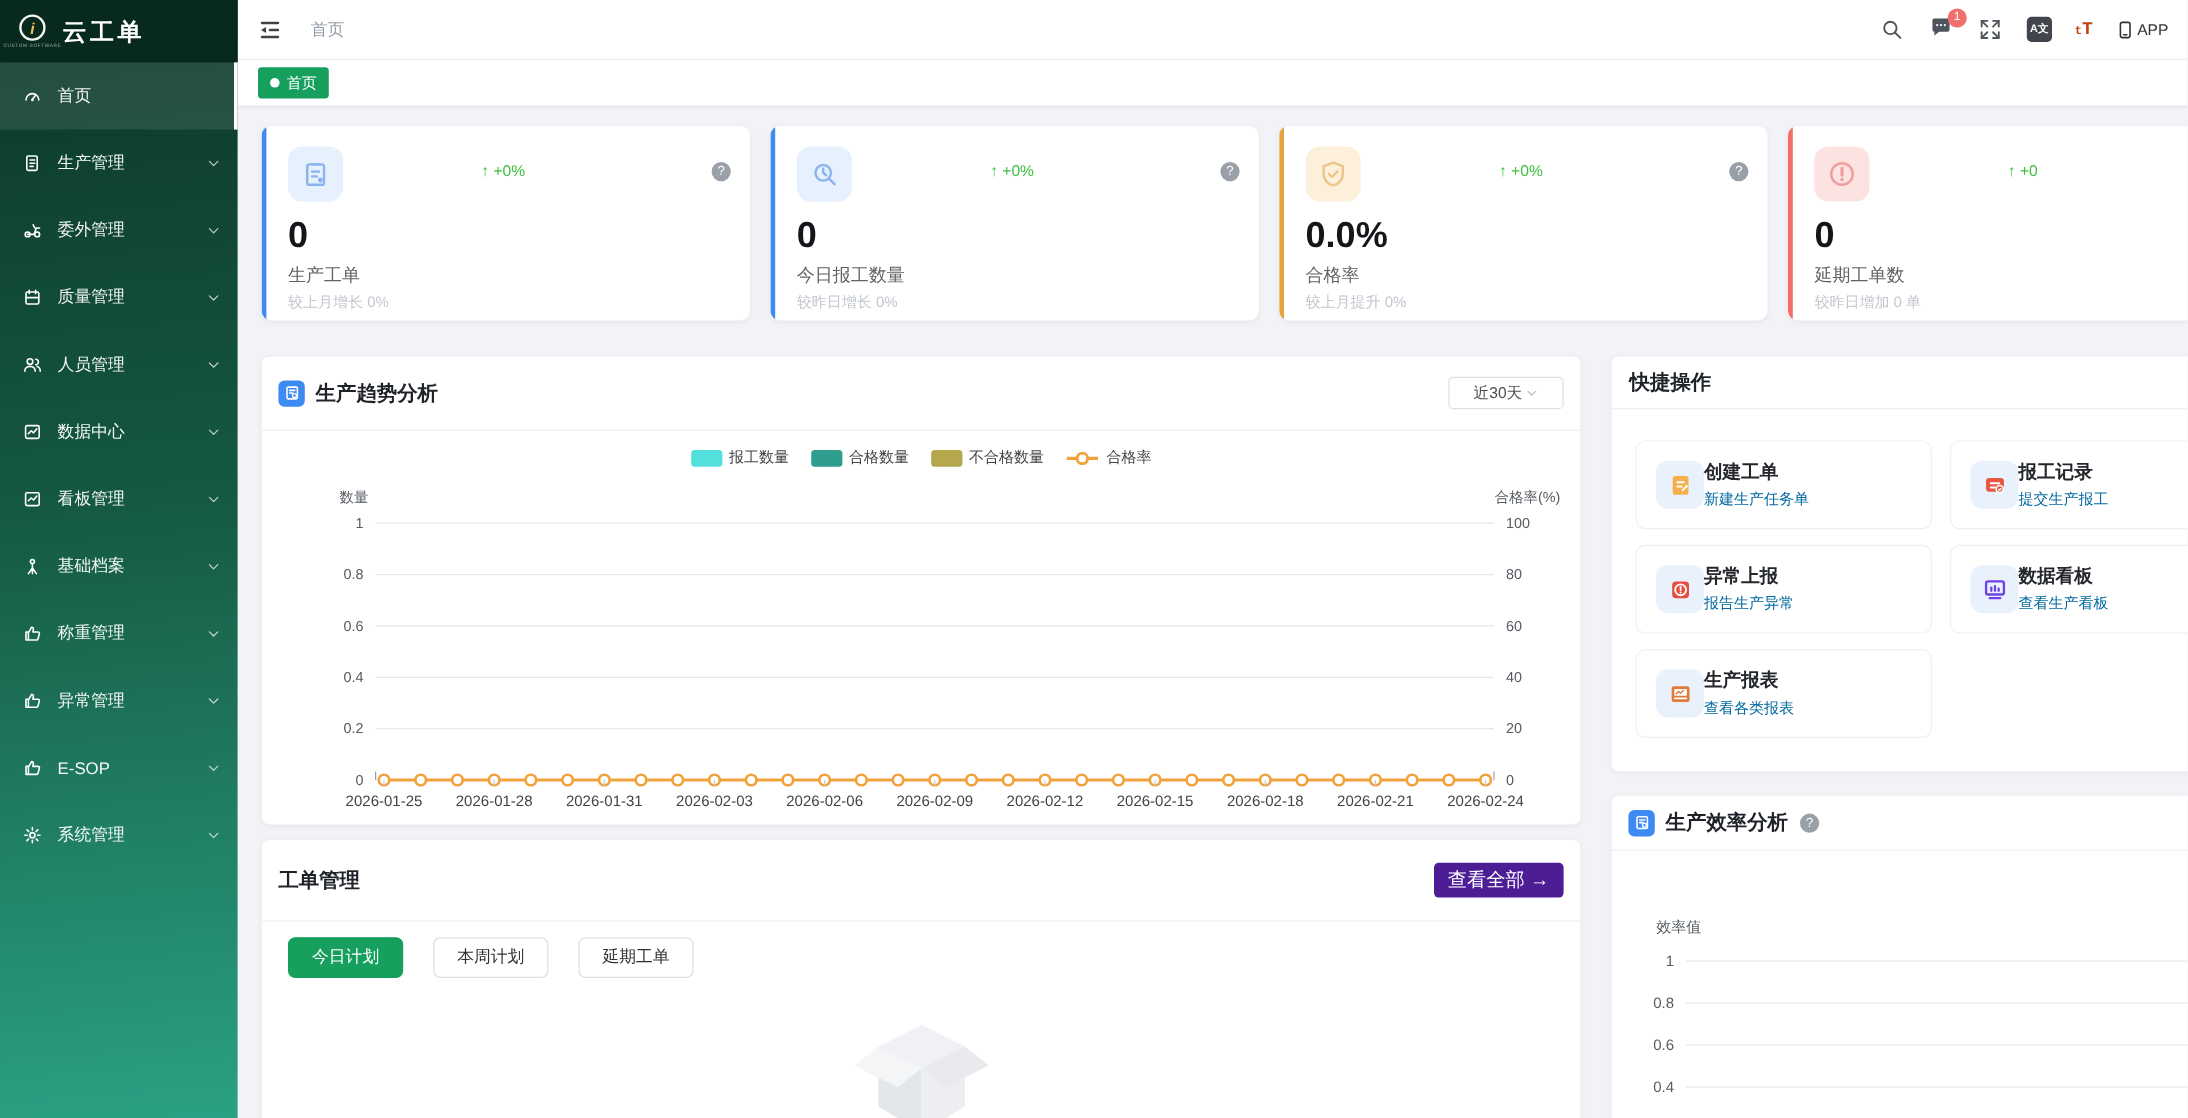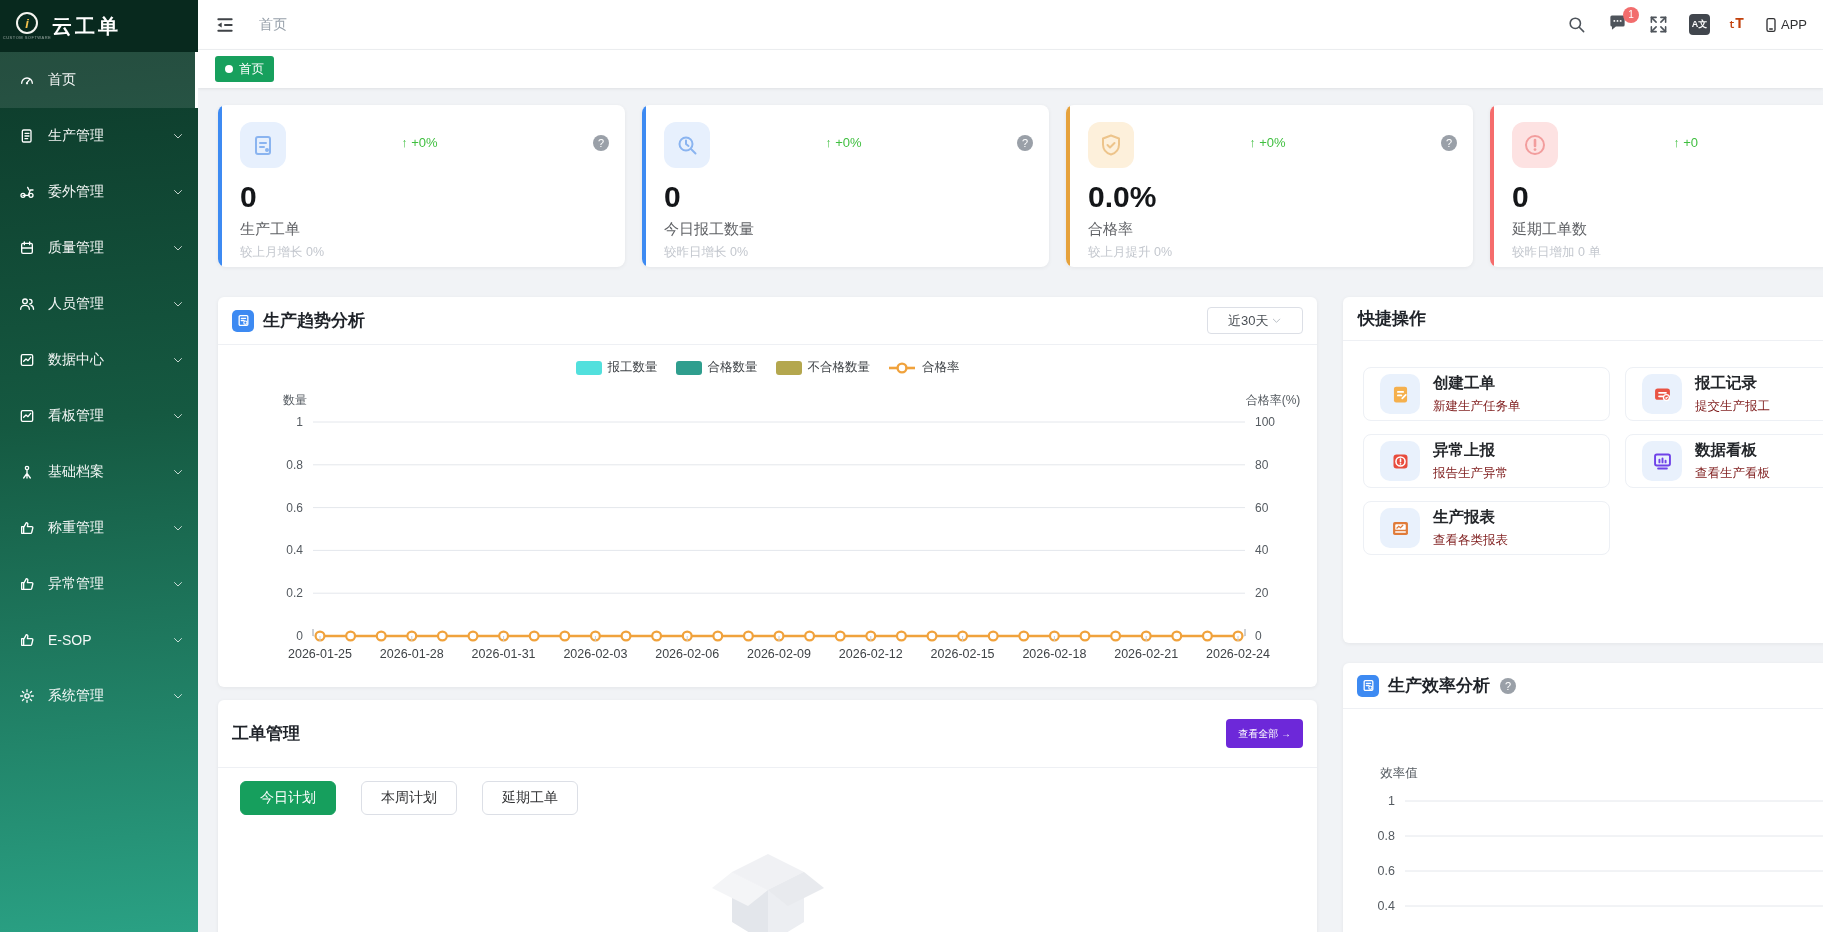--- a/index.html
+++ b/index.html
@@ -70,54 +70,54 @@
   .stat-icon { width:46px; height:46px; border-radius:12px; display:flex; align-items:center; justify-content:center; }
   .stat-icon svg { width:24px; height:24px; }
   .stat-trend { position:absolute; left:45%; top:30px; font-size:13px; color:#3fbf3f; }
   .stat-help { position:absolute; right:16px; top:30px; }
   .stat-value { margin-top:12px; font-size:30px; font-weight:bold; color:#141619; }
   .stat-label { margin-top:6px; font-size:15px; color:#606266; }
   .stat-sub { margin-top:5px; font-size:12.5px; color:#c3c7ce; }
 
   
   .trend-panel { left:218px; top:297px; width:1099px; height:390px; }
-  .trend-panel .panel-head { height:48px; }
+  .trend-panel .panel-head { height:62px; }
   .range-select { margin-left:auto; width:96px; height:27px; border:1px solid #dcdfe6; border-radius:4px;
     display:flex; align-items:center; padding:0 20px; font-size:13px; color:#4a4f55; cursor:pointer; }
   .range-select .chev { margin-left:auto; color:#b4b9c0; }
   .range-select .chev svg { width:11px; height:11px; display:block; }
   .legend-row { display:flex; justify-content:center; align-items:center; gap:18px; margin-top:14px; }
   .legend-item { display:flex; align-items:center; gap:6px; font-size:12.5px; color:#3f4347; cursor:pointer; }
   .legend-swatch { width:26px; height:14px; border-radius:3px; }
   .legend-line { width:28px; height:14px; }
 
   
   .orders-panel { left:218px; top:700px; width:1099px; height:360px; }
   .orders-head { height:68px; display:flex; align-items:center; padding:0 14px; border-bottom:1px solid #eef0f4; }
-  .view-all-btn { margin-left:auto; background:#6d28d9; border:none; color:#fff; font-size:10px;
+  .view-all-btn { margin-left:auto; background:#4c1d95; border:none; color:#fff; font-size:16px;
     height:29px; padding:0 12px; border-radius:4px; cursor:pointer; }
   .tabs-row { display:flex; gap:25px; padding:13px 22px; }
   .tab-btn { height:34px; padding:0 19px; border-radius:6px; font-size:14px; cursor:pointer;
     background:#fff; border:1px solid #dcdfe6; color:#303133;
     display:flex; align-items:center;
     font-family:"Liberation Sans","DejaVu Sans",sans-serif; }
   .tab-btn.active { background:#169f5d; border-color:#169f5d; color:#fff; }
   .empty-illustration { position:absolute; left:50%; top:148px; transform:translateX(-50%); }
 
   
   .quick-panel { left:1343px; top:297px; width:520px; height:346px; }
   .quick-head { height:44px; display:flex; align-items:center; padding:0 15px; border-bottom:1px solid #eef0f4; }
   .quick-grid { display:grid; grid-template-columns:247px 247px; gap:13px 15px; padding:26px 0 0 20px; }
-  .quick-card { height:54px; border:1px solid #edf0f5; border-radius:8px; display:flex; align-items:center;
-    padding:0 16px; gap:13px; cursor:pointer; background:#fff; }
+  .quick-card { height:74px; border:1px solid #edf0f5; border-radius:8px; display:flex; align-items:center;
+    padding:0 16px; cursor:pointer; background:#fff; }
   .quick-icon { width:40px; height:40px; border-radius:10px; background:#e9f1fc;
     display:flex; align-items:center; justify-content:center; flex:0 0 auto; }
   .quick-icon svg { width:21px; height:21px; }
   .quick-title { font-size:15.5px; font-weight:bold; color:#23262a; }
-  .quick-sub { font-size:12.5px; color:#7f1d1d; margin-top:4px;text-align:right; }
+  .quick-sub { font-size:12.5px; color:#0369a1; margin-top:4px;text-align:right; }
 
   
   .eff-panel { left:1343px; top:663px; width:520px; height:340px; }
   .eff-panel .panel-head { height:46px; }
   .eff-panel .help-icon { margin-left:10px; }
 
   .chart-wrap { width:100%; }
   svg text { font-family:"Liberation Sans","DejaVu Sans",sans-serif; }
 </style>
 </head>

